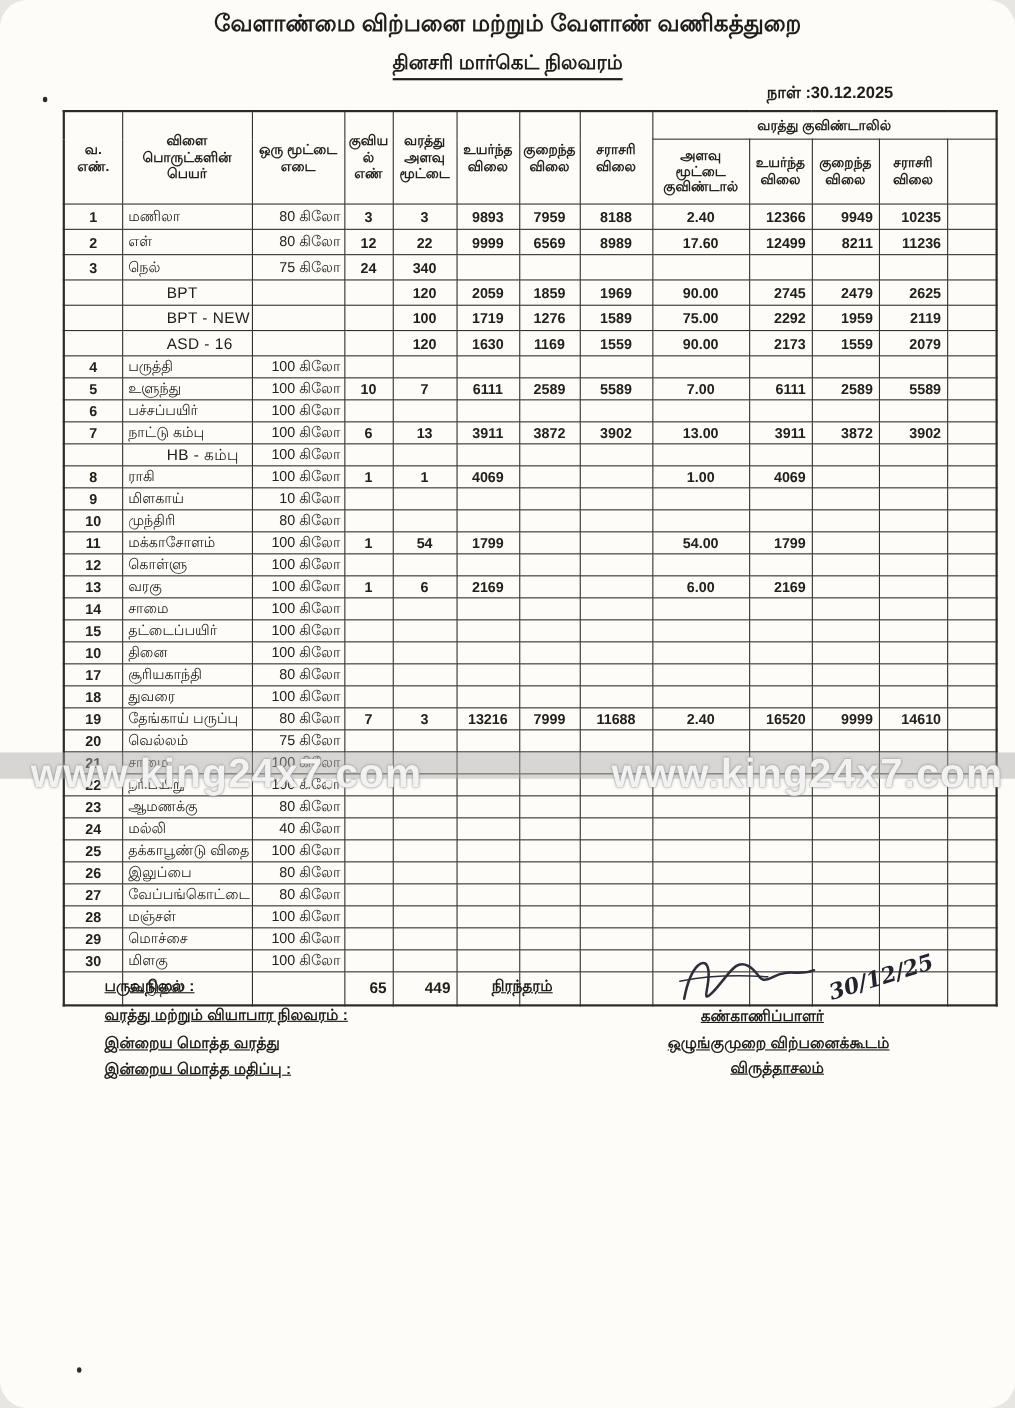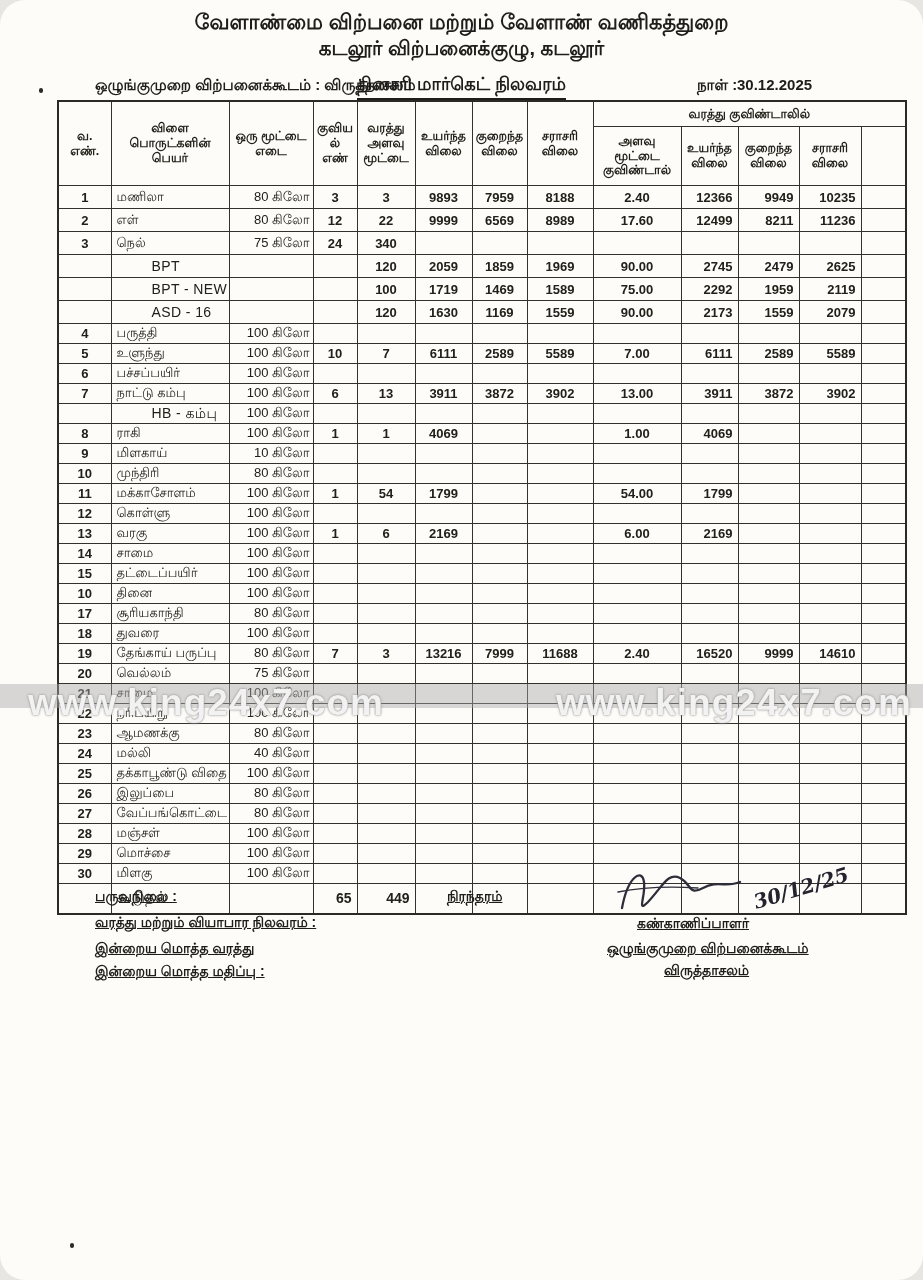--- a/index.html
+++ b/index.html
@@ -81,26 +81,24 @@
     color:#24242e;transform:rotate(-17deg);white-space:nowrap;
   }
 </style>
 </head>
 <body>
 
 <div class="page">
 
   <div class="doc-header">
     <div class="h-line1">வேளாண்மை விற்பனை மற்றும் வேளாண் வணிகத்துறை</div>
-    <div class="h-line2">கடலூர் விற்பனைக்குழு, கடலூர்</div>
     <div><span class="h-line3">தினசரி மார்கெட் நிலவரம்</span></div>
   </div>
 
   <div class="subheader">
-    <span class="market">ஒழுங்குமுறை விற்பனைக்கூடம் : விருத்தாசலம்</span>
     <span class="date-label">நாள் :</span>
     <span class="date-value">30.12.2025</span>
   </div>
 
   <span class="stray-mark" style="left:39px;top:88px;"></span>
   <span class="stray-mark" style="left:70px;top:1243px;"></span>
 
   <table class="market-table">
     <colgroup>
       <col style="width:53px">
@@ -212,21 +210,21 @@
     <td class="num-r">2625</td>
     <td></td>
   </tr>
         <tr class="tall">
     <td class="c-serial"></td>
     <td class="c-name latin">BPT - NEW</td>
     <td class="c-weight"></td>
     <td class="num-c"></td>
     <td class="num-c">100</td>
     <td class="num-c">1719</td>
-    <td class="num-c">1469</td>
+    <td class="num-c">1276</td>
     <td class="num-c">1589</td>
     <td class="num-c">75.00</td>
     <td class="num-r">2292</td>
     <td class="num-r">1959</td>
     <td class="num-r">2119</td>
     <td></td>
   </tr>
         <tr class="tall">
     <td class="c-serial"></td>
     <td class="c-name latin">ASD - 16</td>

